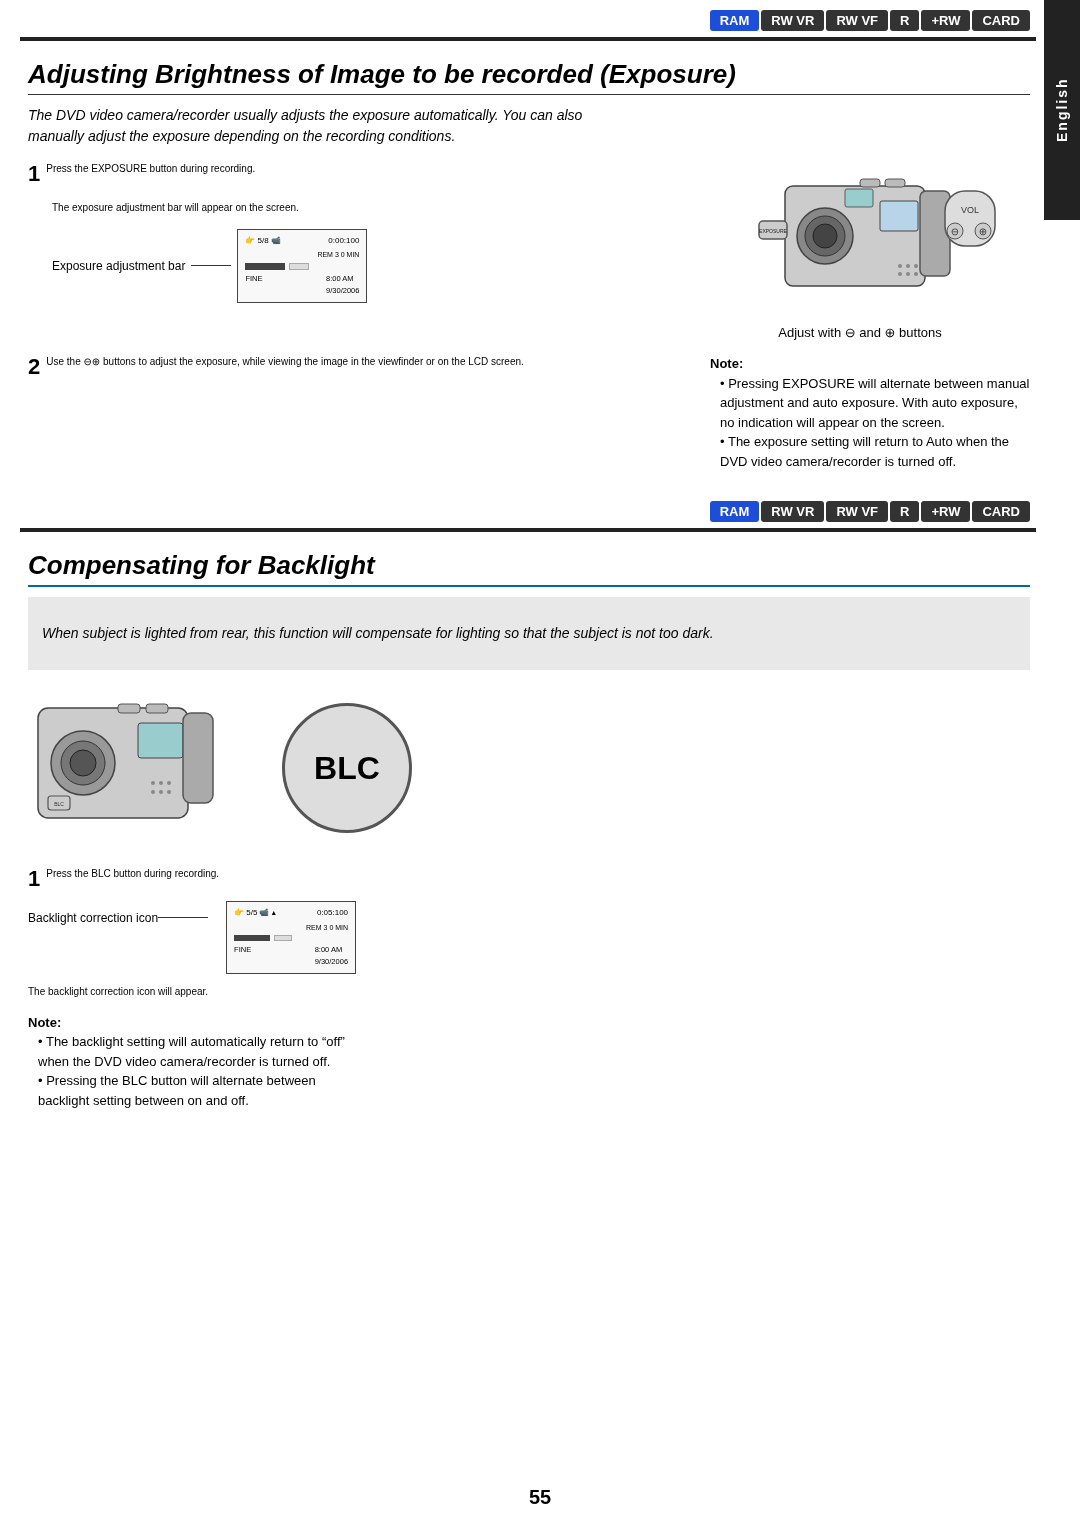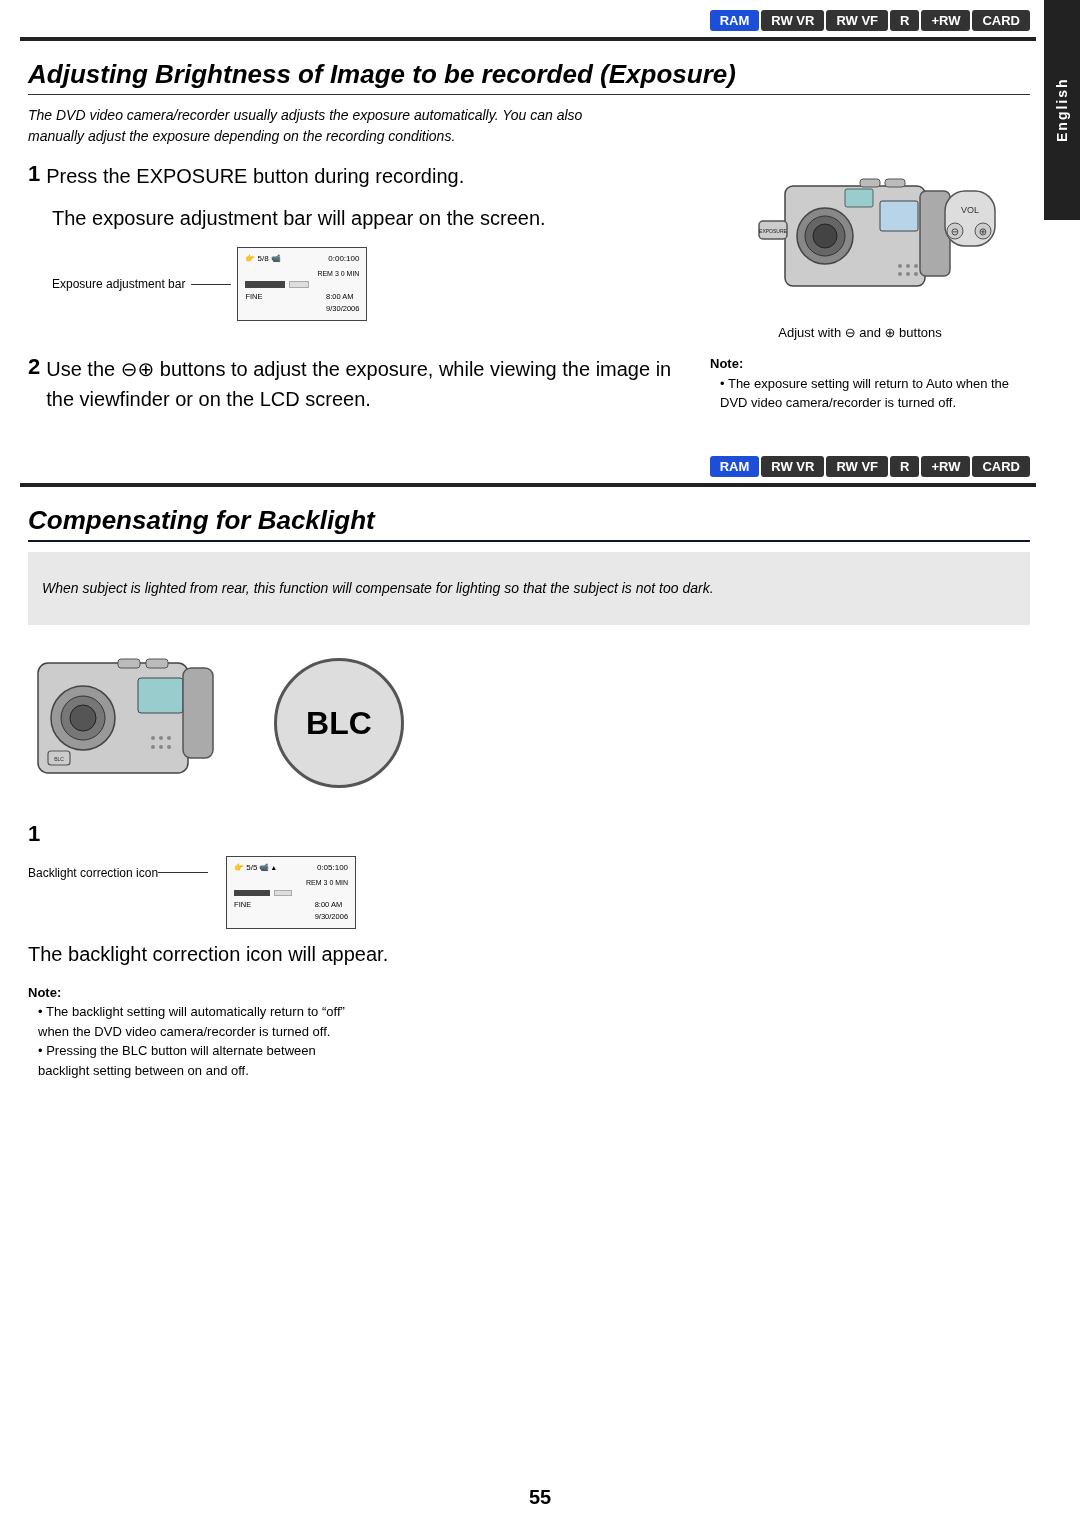--- a/index.html
+++ b/index.html
@@ -103,21 +103,21 @@
       margin-bottom: 12px;
     }
     .step-number {
       font-size: 22px;
       font-weight: bold;
       margin-right: 6px;
       flex-shrink: 0;
       line-height: 1.2;
     }
     .step-text {
-      font-size: 20px;
+      font-size: 10px;
       line-height: 1.5;
     }
 
     
     .two-col {
       display: flex;
       gap: 16px;
       margin-bottom: 14px;
     }
     .col-left {
@@ -186,21 +186,21 @@
       font-size: 14px;
       margin-bottom: 18px;
       line-height: 1.5;
     }
 
     
     .blc-image-area {
       display: flex;
       align-items: center;
       margin-bottom: 18px;
-      gap: 6px;
+      gap: 14px;
     }
 
     
     .cam-svg {
       display: block;
     }
 
     
     .blc-circle {
       width: 130px;
@@ -422,39 +422,40 @@
   <div style="display:flex; gap:30px; margin-bottom: 14px;">
     <div style="flex:1;">
       <div class="step-block">
         <span class="step-number">2</span>
         <div class="step-text">Use the ⊖⊕ buttons to adjust the exposure, while viewing the image in the viewfinder or on the LCD screen.</div>
       </div>
     </div>
     <div class="note-block">
       <div class="note-title">Note:</div>
       <ul>
+        <li>Pressing EXPOSURE will alternate between manual adjustment and auto exposure. With auto exposure, no indication will appear on the screen.</li>
         <li>The exposure setting will return to Auto when the DVD video camera/recorder is turned off.</li>
       </ul>
     </div>
   </div>
 </div>
 
 <div class="media-bar2">
   <span class="media-badge active">RAM</span>
   <span class="media-badge dark">RW VR</span>
   <span class="media-badge dark">RW VF</span>
   <span class="media-badge dark">R</span>
   <span class="media-badge dark">+RW</span>
   <span class="media-badge dark">CARD</span>
 </div>
 
 <div style="height:4px; background:#222; margin: 0 44px 0 20px;"></div>
 
 <div class="main-content">
-  <h2 class="section-title2" style="border-bottom:2px solid #0f172a; padding-bottom:4px;">Compensating for Backlight</h2>
+  <h2 class="section-title2" style="border-bottom:2px solid #0369a1; padding-bottom:4px;">Compensating for Backlight</h2>
 
   <div class="blc-desc">When subject is lighted from rear, this function will compensate for lighting so that the subject is not too dark.</div>
 
   <div class="blc-image-area">
 
     <svg width="240" height="160" viewBox="0 0 240 160" class="cam-svg">
 
       <rect x="10" y="20" width="150" height="110" rx="10" fill="#ccc" stroke="#444" stroke-width="1.5"></rect>
 
       <circle cx="55" cy="75" r="32" fill="#999" stroke="#444" stroke-width="1.5"></circle>
@@ -479,20 +480,21 @@
       <text x="31" y="118" text-anchor="middle" font-size="5" fill="#333" font-family="Arial">BLC</text>
     </svg>
 
     <div class="blc-circle">
       <span>BLC</span>
     </div>
   </div>
 
   <div class="step-block2">
     <span class="step-number">1</span>
+    <div class="step-text">Press the BLC button during recording.</div>
   </div>
 
   <div class="blc-screen-area">
     <div class="blc-screen-label">
       <span>Backlight correction icon</span>
       <div class="blc-screen-label-line"></div>
     </div>
     <div class="blc-diag">
       <div class="exp-top-row">
         <span>👉 5/5 📹 ▴</span>

